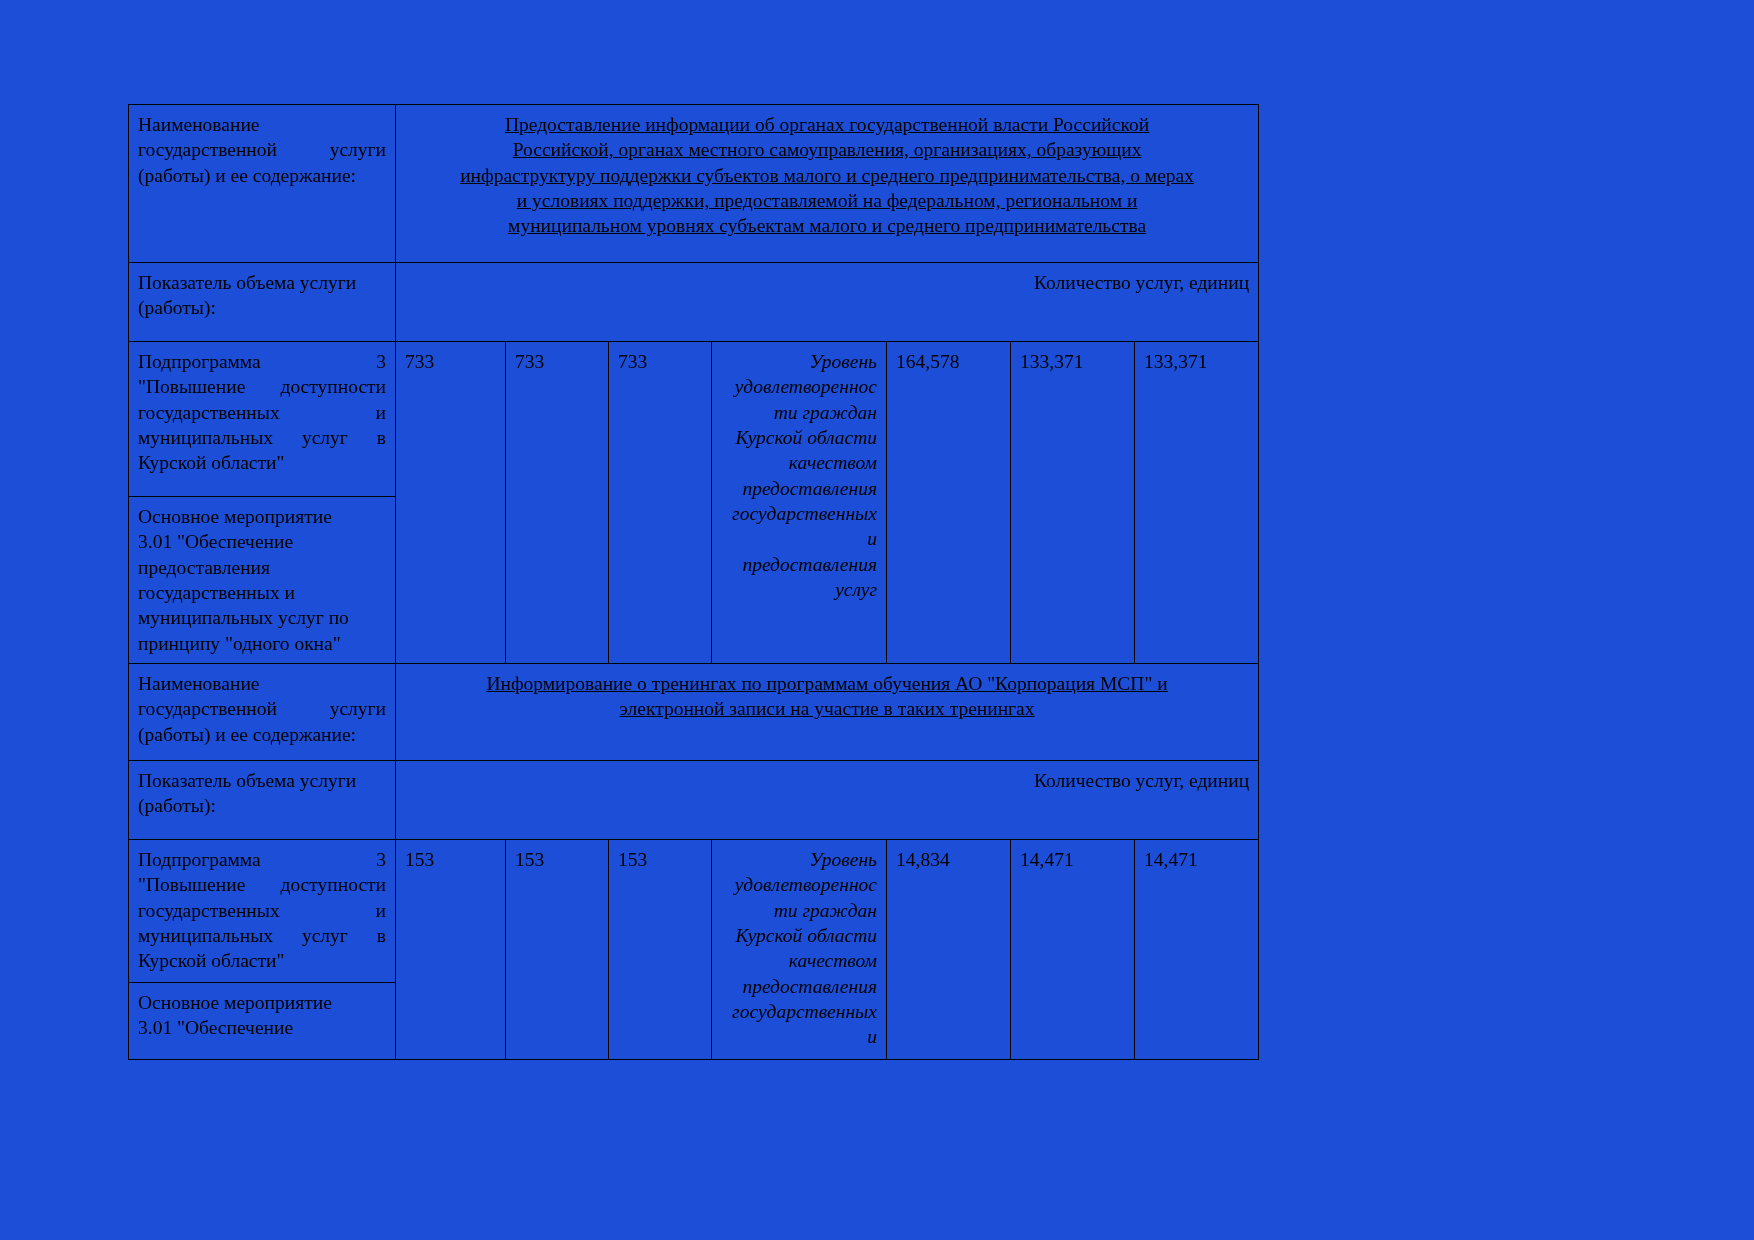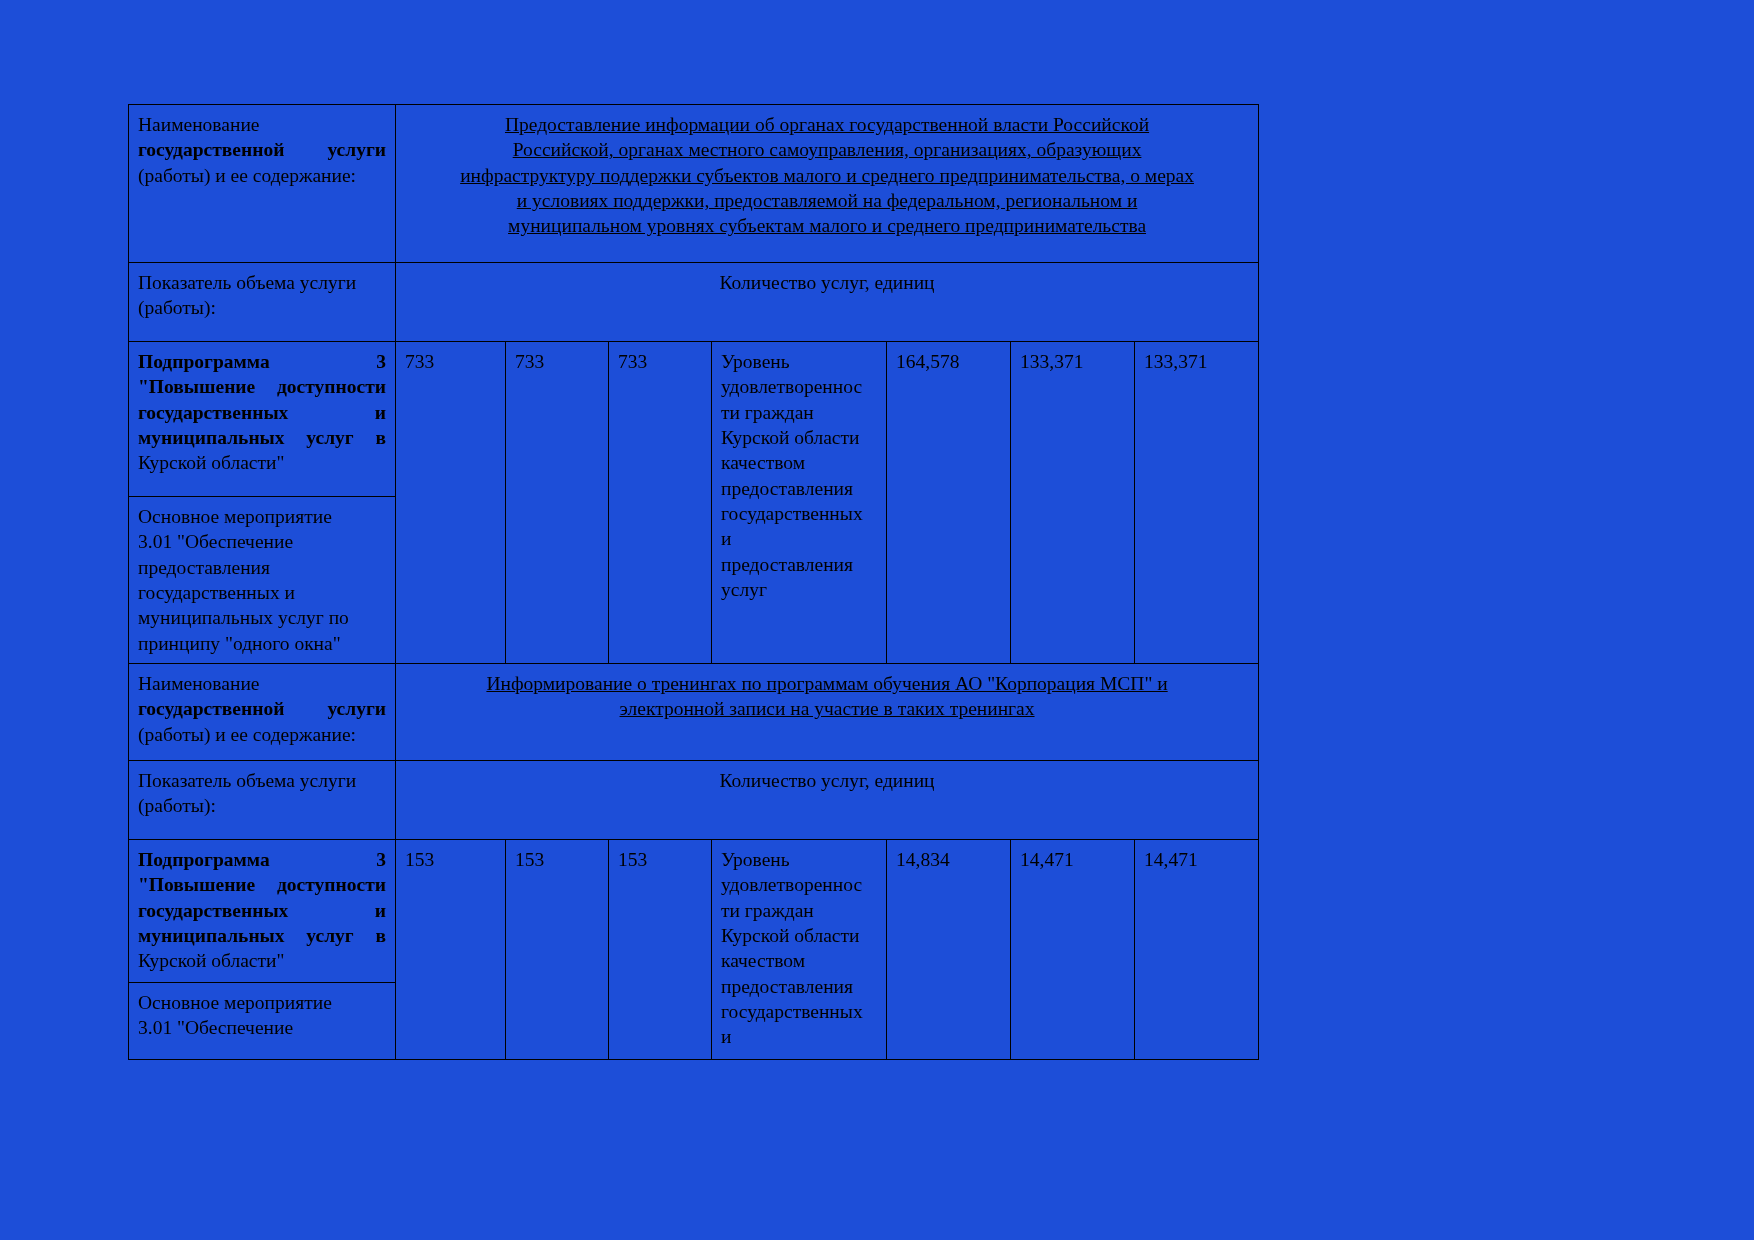--- a/index.html
+++ b/index.html
@@ -58,49 +58,50 @@
   .cell-label-left {
     text-align: left;
     text-align-last: left;
   }
   .cell-num {
     text-align: left;
     vertical-align: top;
     padding-top: 7px;
   }
   .cell-vert-text {
-    text-align: left;
+    text-align: right;
     vertical-align: top;
     font-size: 19px;
     line-height: 1.33;
     padding-top: 28px;
+    font-style: italic;
   }
   .cell-header-text {
     text-align: center;
     vertical-align: top;
     font-size: 19.5px;
     line-height: 1.33;
     padding-top: 9px;
     text-decoration: underline;
   }
   .cell-measure {
-    text-align: center;
+    text-align: right;
     vertical-align: top;
     padding-top: 19px;
   }
   .h-tall   { height: 143px; }
   .h-meas   { height: 64px; }
   .h-sub    { height: 140px; }
   .h-main   { height: 145px; }
   .h-hdr2   { height: 82px; }
   .h-meas2  { height: 64px; }
   .h-sub2   { height: 128px; }
   .h-main2  { height: 62px; }
 
-  .nowrapjust { text-align: justify; text-align-last: justify; font-weight: bold; }
+  .nowrapjust { text-align: justify; text-align-last: justify; }
   .lbl-line { display: block; }
 </style>
 </head>
 <body>
 
 <div class="page">
   <div class="table-wrap">
     <table class="doc-table">
       <colgroup>
         <col class="c-label">

